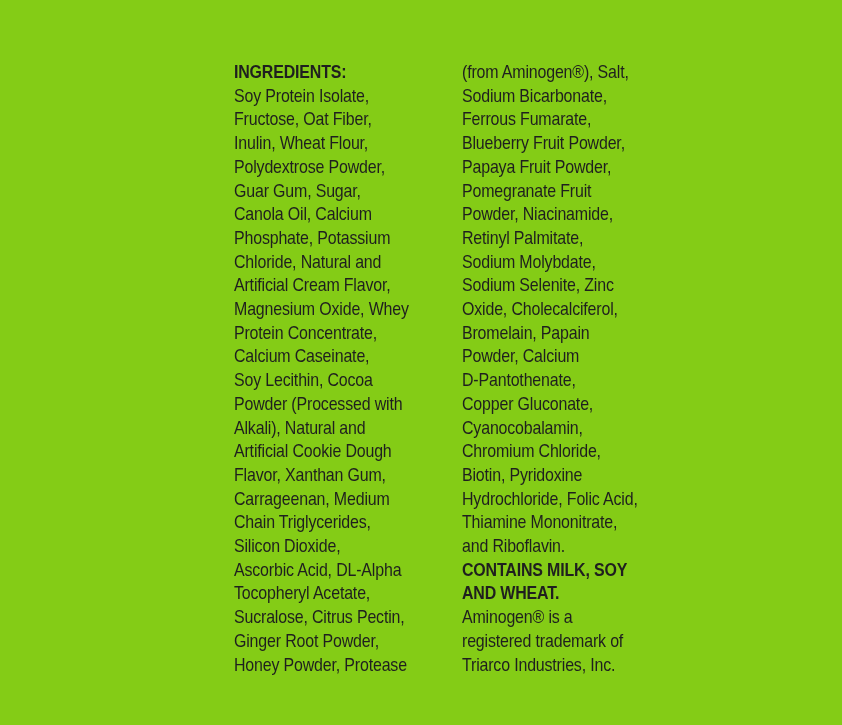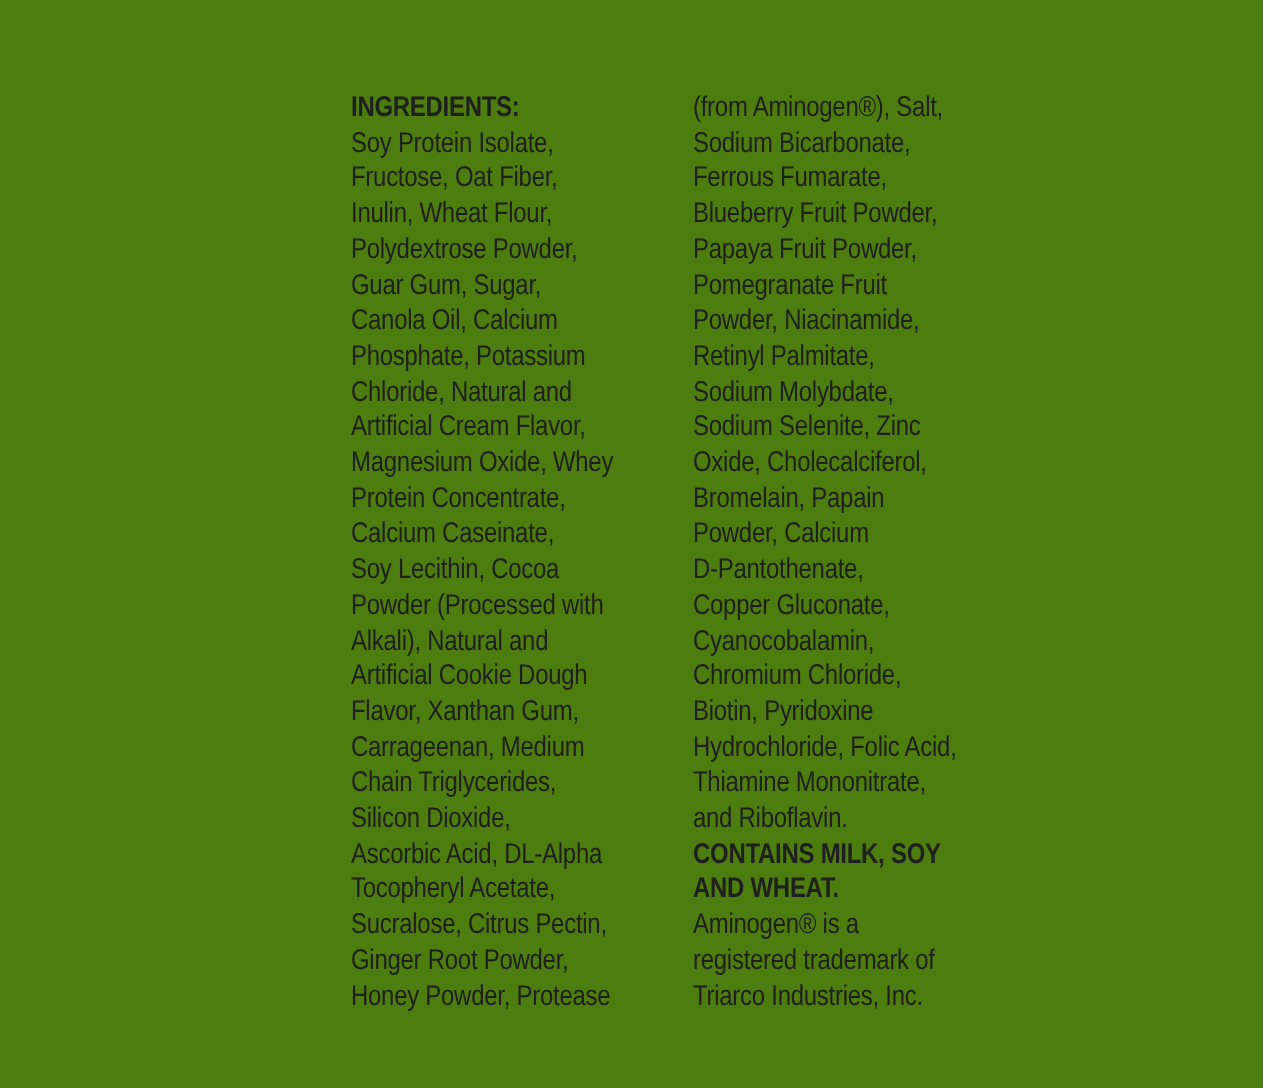--- a/index.html
+++ b/index.html
@@ -1,21 +1,21 @@
 <!DOCTYPE html>
 <html><head>
 <meta charset="utf-8">
 <style>
   * { margin: 0; padding: 0; box-sizing: border-box; }
   html, body { background: #ffffff; }
   .page {
     position: relative;
     width: 842px;
     height: 725px;
-    background: #4d7c0f;
+    background: #84cc16;
     overflow: hidden;
     font-family: "Liberation Sans", "DejaVu Sans", sans-serif;
   }
   .col {
     position: absolute;
     top: 60px;
     width: 240px;
     font-size: 19px;
     line-height: 23.7px;
     letter-spacing: -0.2px;

